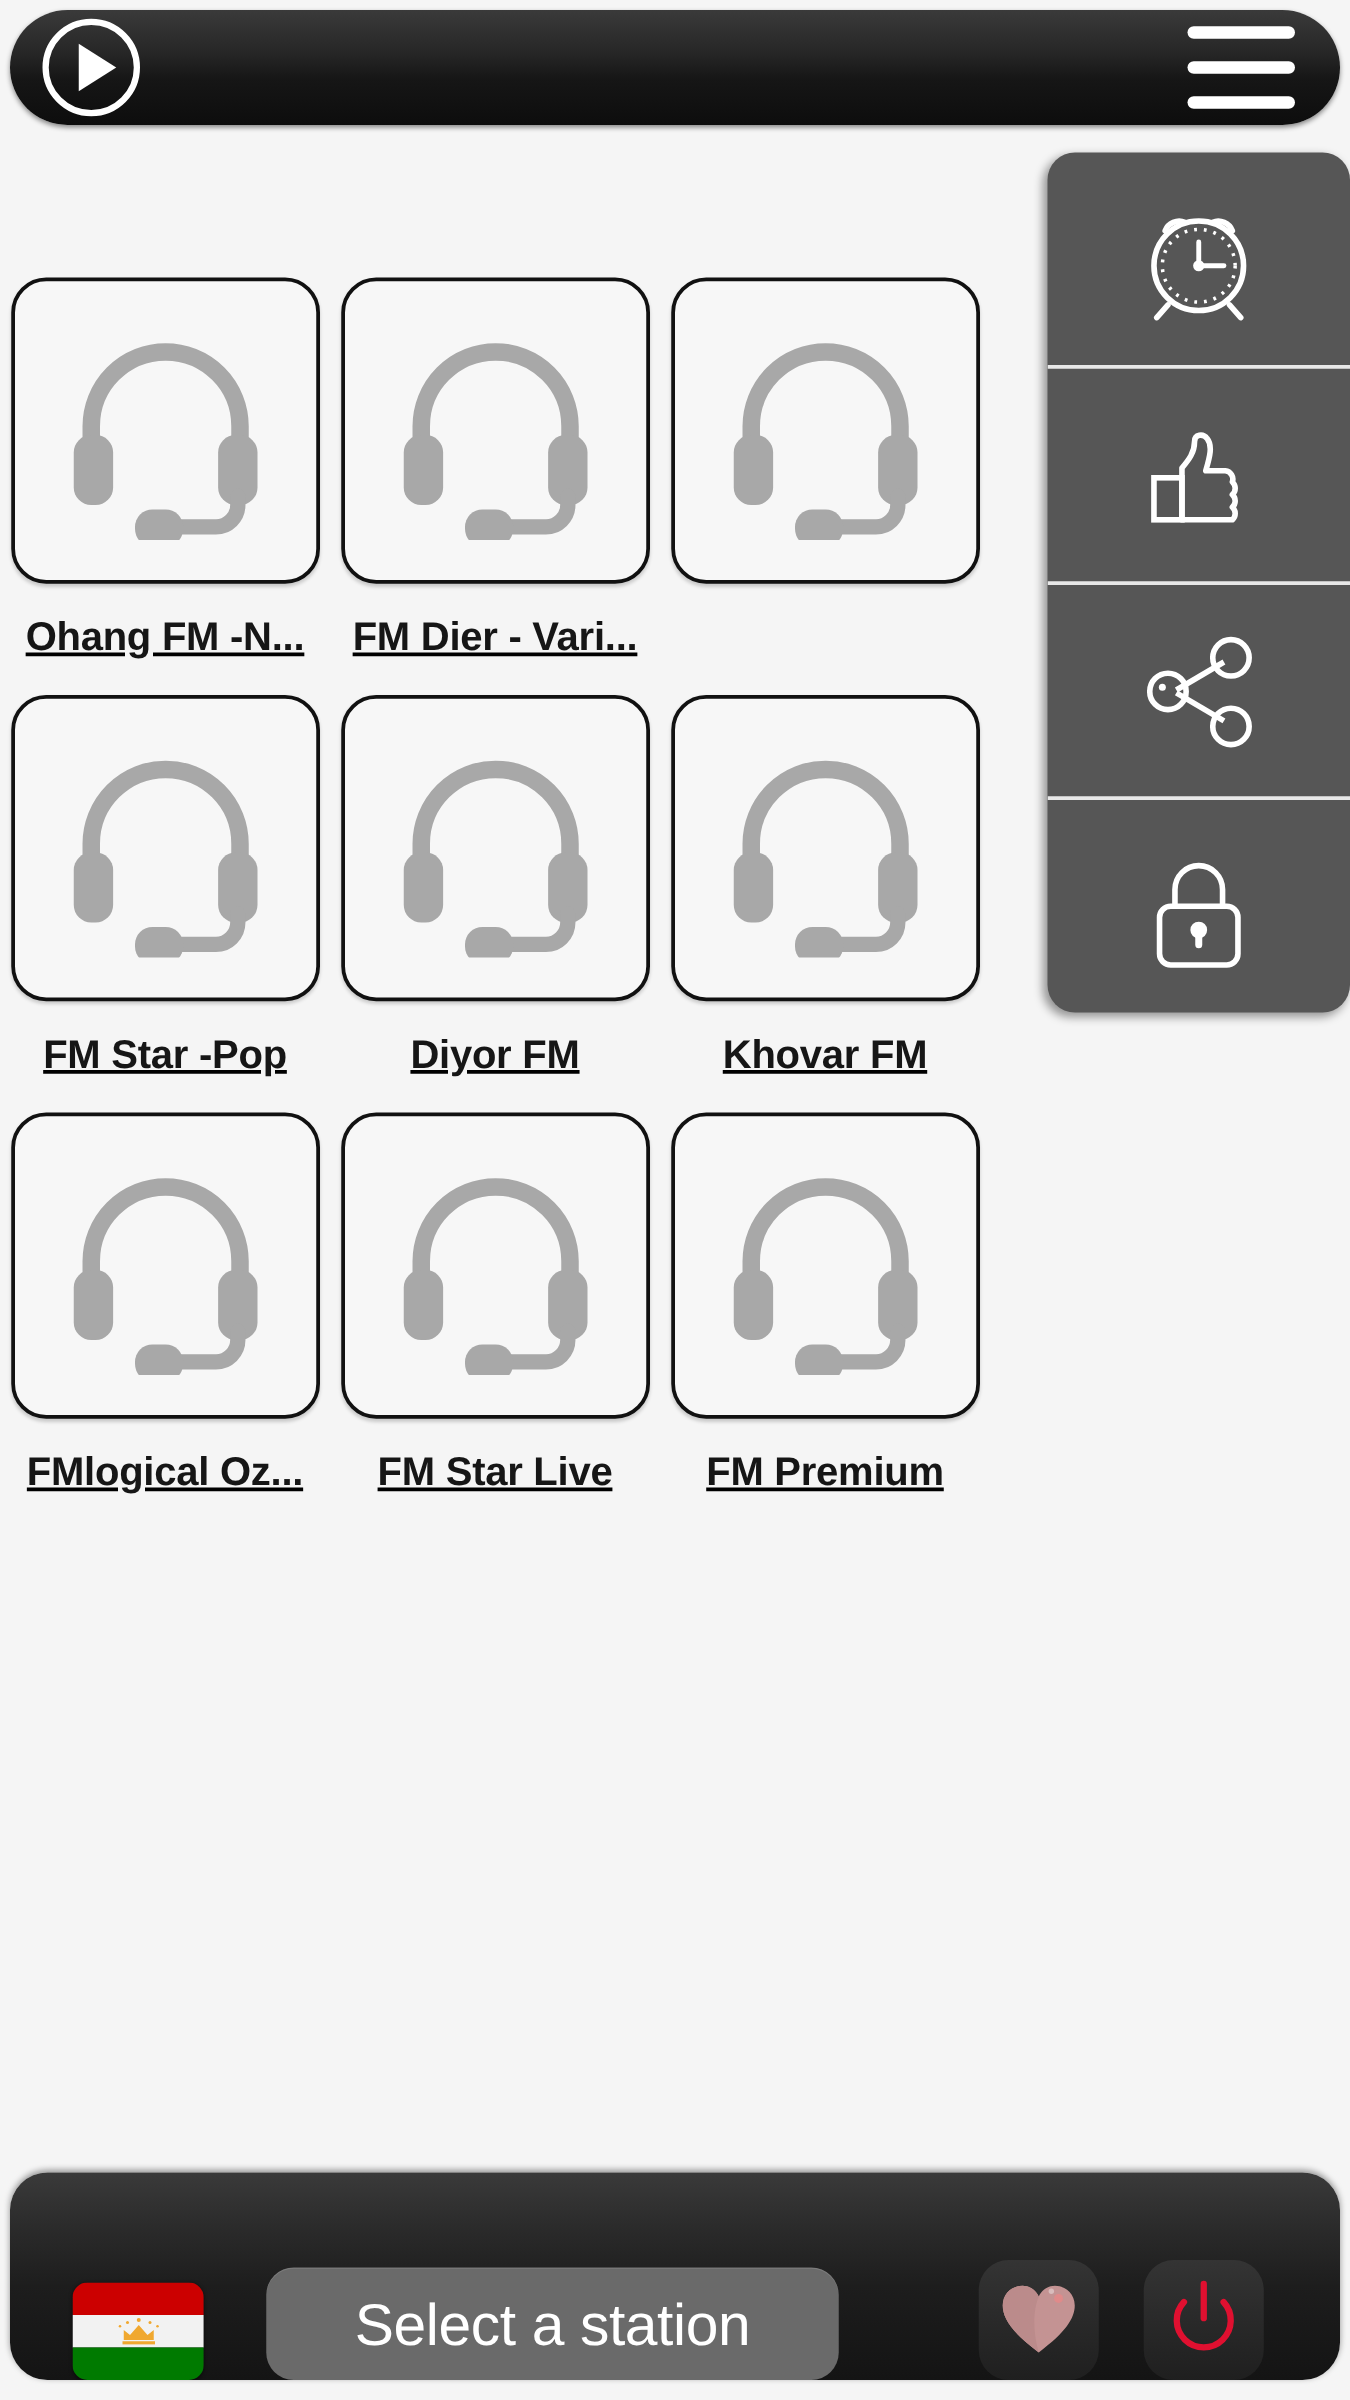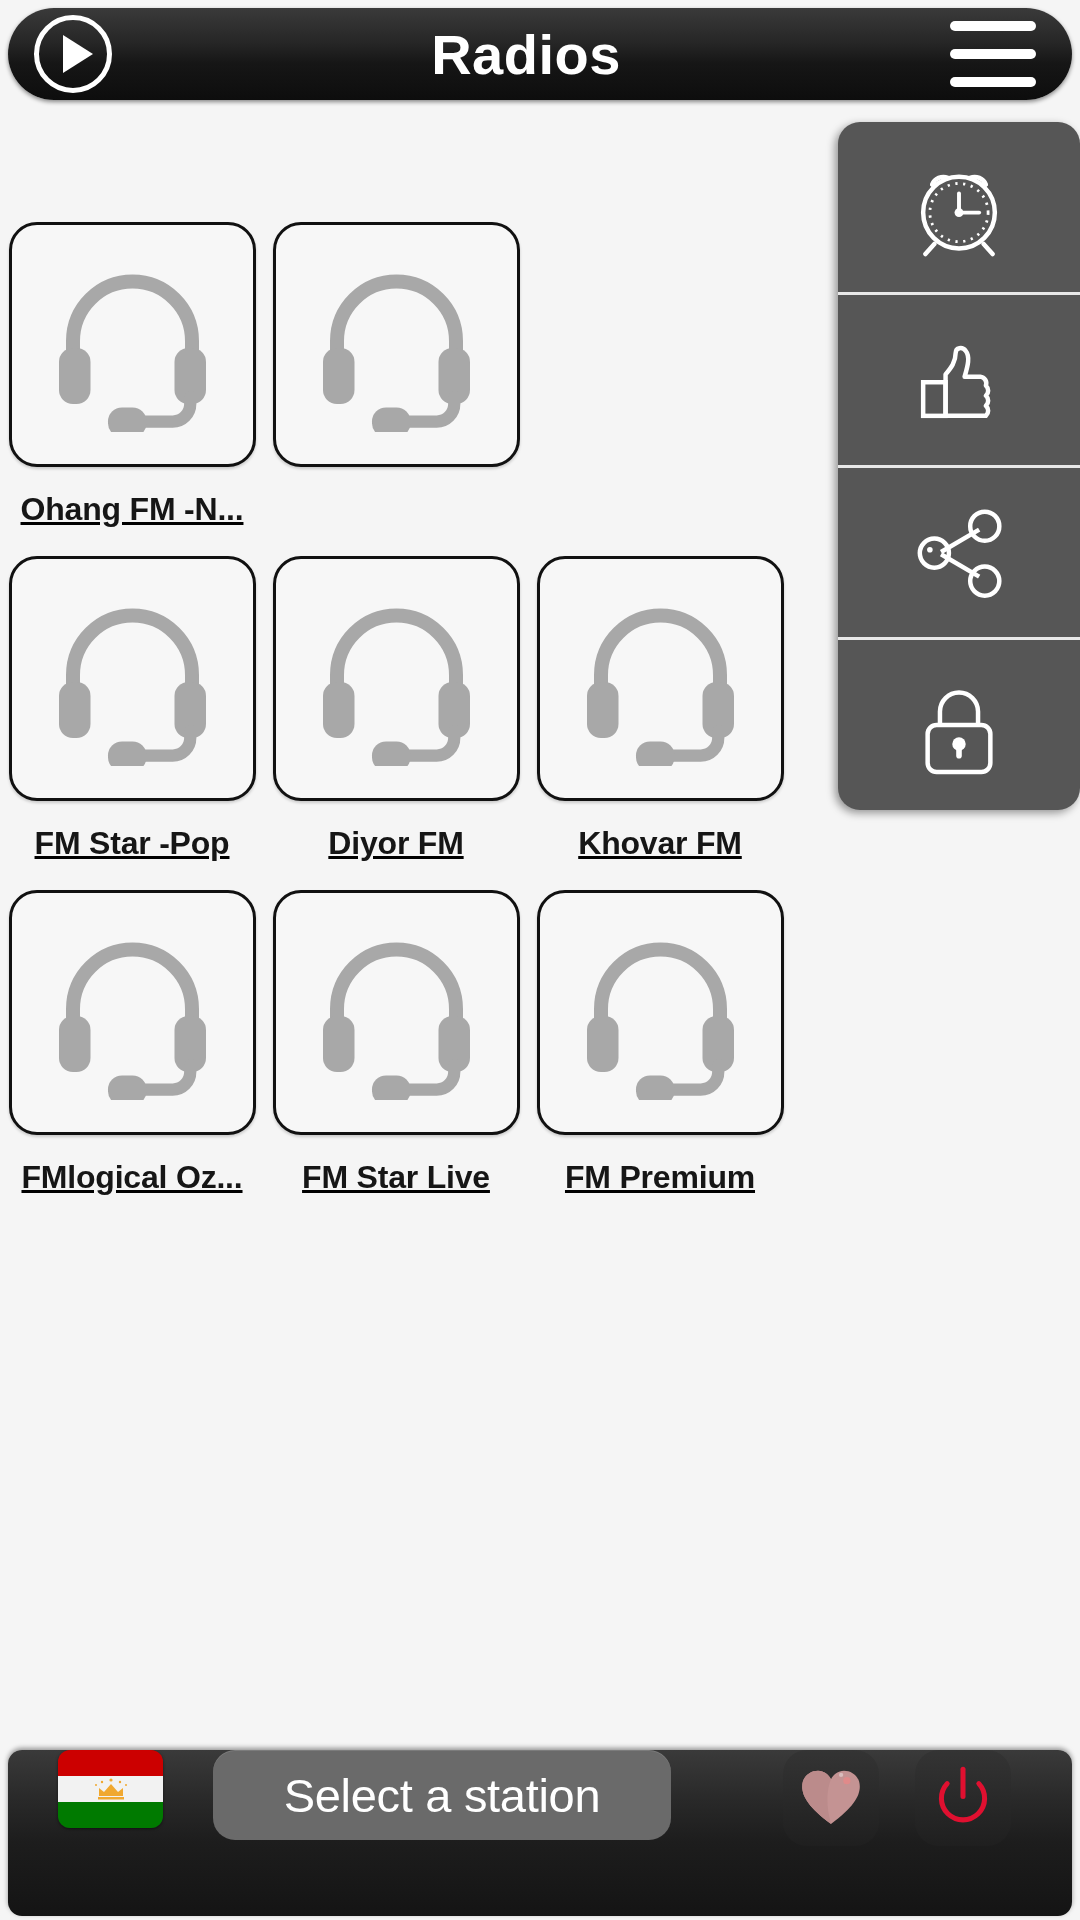--- a/index.html
+++ b/index.html
@@ -144,28 +144,28 @@
     justify-content: center;
     border-bottom: 3px solid #e8e8e8;
   }
   .panel-item:last-child { border-bottom: none; }
   .panel-item svg { width: 112px; height: 112px; display: block; }
 
   
   .bottom-bar {
     position: absolute;
     left: 8px;
-    bottom: 4px;
+    bottom: 16px;
     width: 1064px;
     height: 166px;
-    border-radius: 14px;
+    border-radius: 30px;
     background: linear-gradient(180deg, #3a3a3a 0%, #2a2a2a 28%, #1d1d1d 55%, #141414 100%);
     box-shadow: 0 -2px 5px rgba(0,0,0,0.4);
     display: flex;
-    align-items: flex-start;
+    align-items: flex-end;
     padding: 0 28px;
     overflow: hidden;
   }
 
   .flag {
     width: 105px;
     height: 78px;
     border-radius: 12px;
     overflow: hidden;
     flex: 0 0 auto;
@@ -225,21 +225,20 @@
 </style>
 </head>
 <body>
 
 <div id="app">
 
   <div class="header">
     <div class="play-btn">
       <div class="play-tri"></div>
     </div>
-    <div class="header-title">Radios</div>
     <div class="hamburger">
       <span></span>
       <span></span>
       <span></span>
     </div>
   </div>
 
   <div class="grid">
 
     <div class="grid-row">
@@ -249,20 +248,32 @@
             <path d="M16 62 V48 a34 34 0 0 1 68 0 V62" fill="none" stroke="#a8a8a8" stroke-width="8" stroke-linecap="round"></path>
             <rect x="8" y="52" width="18" height="32" rx="8" fill="#a8a8a8"></rect>
             <rect x="74" y="52" width="18" height="32" rx="8" fill="#a8a8a8"></rect>
             <path d="M83 80 V84 a10 10 0 0 1 -10 10 H57" fill="none" stroke="#a8a8a8" stroke-width="7" stroke-linecap="round"></path>
             <rect x="36" y="86" width="22" height="17" rx="8" fill="#a8a8a8"></rect>
           </svg>
         </div>
         <div class="cell-label">Ohang FM -N...</div>
       </div>
 
+      <div class="cell">
+        <div class="tile">
+          <svg viewBox="0 0 100 100">
+            <path d="M16 62 V48 a34 34 0 0 1 68 0 V62" fill="none" stroke="#a8a8a8" stroke-width="8" stroke-linecap="round"></path>
+            <rect x="8" y="52" width="18" height="32" rx="8" fill="#a8a8a8"></rect>
+            <rect x="74" y="52" width="18" height="32" rx="8" fill="#a8a8a8"></rect>
+            <path d="M83 80 V84 a10 10 0 0 1 -10 10 H57" fill="none" stroke="#a8a8a8" stroke-width="7" stroke-linecap="round"></path>
+            <rect x="36" y="86" width="22" height="17" rx="8" fill="#a8a8a8"></rect>
+          </svg>
+        </div>
+        <div class="cell-label">FM Dier - Vari...</div>
+      </div>
 
 
       <div class="cell">
         <div class="tile">
           <svg viewBox="0 0 100 100">
             <path d="M16 62 V48 a34 34 0 0 1 68 0 V62" fill="none" stroke="#a8a8a8" stroke-width="8" stroke-linecap="round"></path>
             <rect x="8" y="52" width="18" height="32" rx="8" fill="#a8a8a8"></rect>
             <rect x="74" y="52" width="18" height="32" rx="8" fill="#a8a8a8"></rect>
             <path d="M83 80 V84 a10 10 0 0 1 -10 10 H57" fill="none" stroke="#a8a8a8" stroke-width="7" stroke-linecap="round"></path>
             <rect x="36" y="86" width="22" height="17" rx="8" fill="#a8a8a8"></rect>

